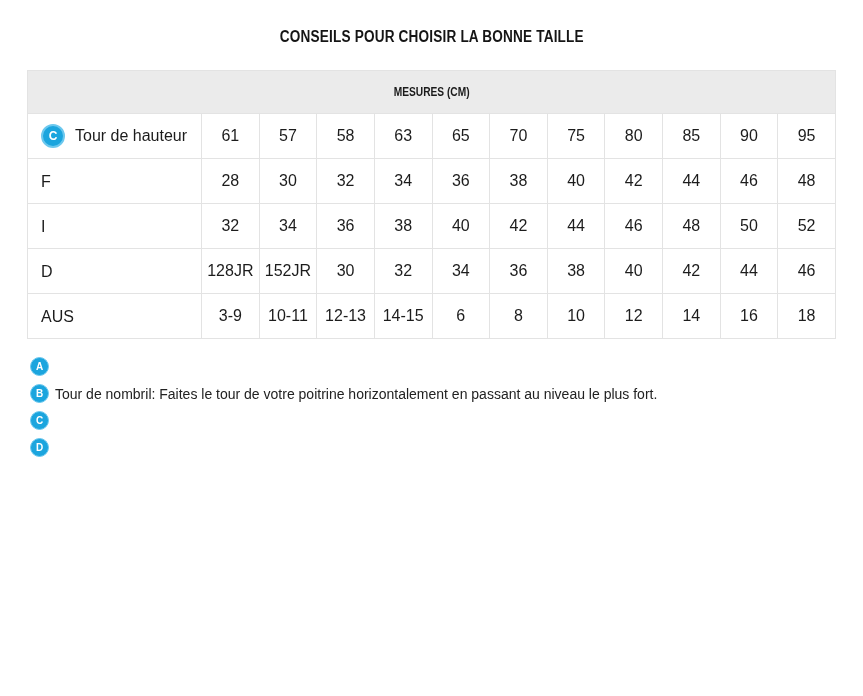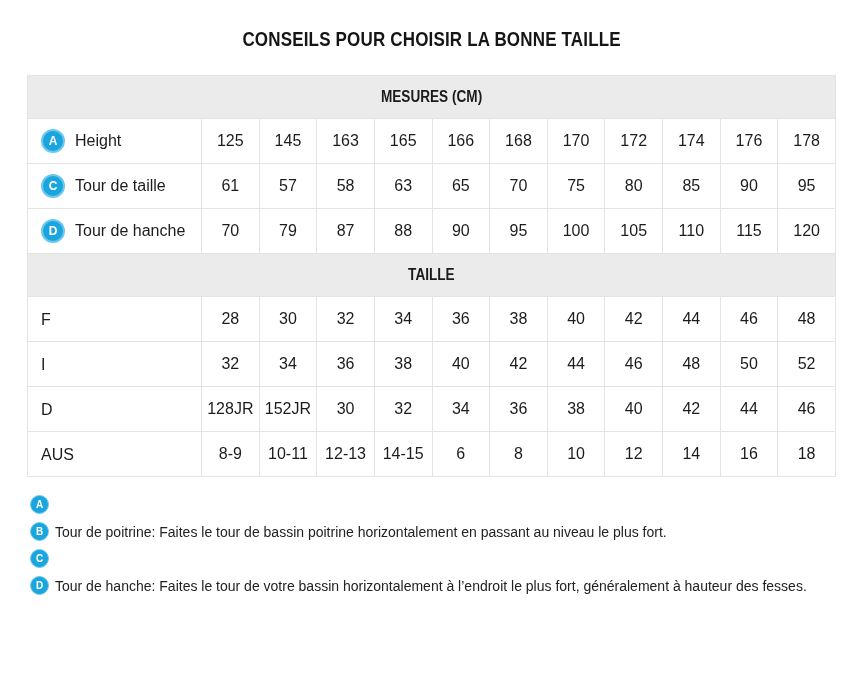--- a/index.html
+++ b/index.html
@@ -1,31 +1,31 @@
 <!DOCTYPE html>
 <html><head>
 <meta charset="utf-8">
 <style>
   * { margin:0; padding:0; box-sizing:border-box; }
   html,body { width:863px; height:696px; background:#ffffff; overflow:hidden;
     font-family:"Liberation Sans", sans-serif; color:#1c1c1c; }
   .page { width:863px; height:696px; padding-top:28px; }
 
-  .page-title { text-align:center; font-size:20px; font-weight:bold;
+  .page-title { text-align:center; font-size:16px; font-weight:bold;
     letter-spacing:0.2px; color:#151515; margin-bottom:24px; }
   .page-title .condensed { display:inline-block; transform:scaleX(.85); transform-origin:center; }
 
   table.size-guide { border-collapse:collapse; table-layout:fixed;
     margin-left:27px; width:809px; }
   table.size-guide td { border:1px solid #e3e3e3; }
 
   col.label-col { width:174px; }
 
   tr.section-header-row td { background:#ebebeb; height:43px; text-align:center;
-    font-weight:bold; font-size:16px; color:#1a1a1a; }
+    font-weight:bold; font-size:12px; color:#1a1a1a; }
   tr.section-header-row .condensed { display:inline-block; transform:scaleX(.85); transform-origin:center; }
 
   tr.data-row td { height:45px; background:#ffffff; font-size:16px; }
   td.label-cell { padding-left:13px; text-align:left; }
   td.val-cell { text-align:center; }
 
   .badge { display:inline-flex; align-items:center; justify-content:center;
     width:24px; height:24px; border-radius:50%; background:#1ba5de;
     border:2px solid #6cc8ee; color:#ffffff; font-size:12px; font-weight:bold;
     vertical-align:middle; margin-right:10px; }
@@ -48,75 +48,40 @@
     <colgroup>
         <col class="label-col">
         <col span="11">
       </colgroup>
     <tbody>
 
       <tr class="section-header-row">
         <td colspan="12"><span class="condensed">MESURES (CM)</span></td>
       </tr>
 
-      <tr class="data-row">
-        <td class="label-cell">
-          <span class="badge">A</span><span class="row-label">Height</span>
-        </td>
-        <td class="val-cell">125</td>
-        <td class="val-cell">145</td>
-        <td class="val-cell">163</td>
-        <td class="val-cell">165</td>
-        <td class="val-cell">166</td>
-        <td class="val-cell">168</td>
-        <td class="val-cell">170</td>
-        <td class="val-cell">172</td>
-        <td class="val-cell">174</td>
-        <td class="val-cell">176</td>
-        <td class="val-cell">178</td>
-      </tr>
 
 
       <tr class="data-row">
         <td class="label-cell">
-          <span class="badge">C</span><span class="row-label">Tour de taille</span>
+          <span class="badge">C</span><span class="row-label">Tour de hauteur</span>
         </td>
         <td class="val-cell">61</td>
         <td class="val-cell">57</td>
         <td class="val-cell">58</td>
         <td class="val-cell">63</td>
         <td class="val-cell">65</td>
         <td class="val-cell">70</td>
         <td class="val-cell">75</td>
         <td class="val-cell">80</td>
         <td class="val-cell">85</td>
         <td class="val-cell">90</td>
         <td class="val-cell">95</td>
       </tr>
 
-      <tr class="data-row">
-        <td class="label-cell">
-          <span class="badge">D</span><span class="row-label">Tour de hanche</span>
-        </td>
-        <td class="val-cell">70</td>
-        <td class="val-cell">79</td>
-        <td class="val-cell">87</td>
-        <td class="val-cell">88</td>
-        <td class="val-cell">90</td>
-        <td class="val-cell">95</td>
-        <td class="val-cell">100</td>
-        <td class="val-cell">105</td>
-        <td class="val-cell">110</td>
-        <td class="val-cell">115</td>
-        <td class="val-cell">120</td>
-      </tr>
 
-      <tr class="section-header-row">
-        <td colspan="12"><span class="condensed">TAILLE</span></td>
-      </tr>
 
       <tr class="data-row">
         <td class="label-cell"><span class="row-label">F</span></td>
         <td class="val-cell">28</td>
         <td class="val-cell">30</td>
         <td class="val-cell">32</td>
         <td class="val-cell">34</td>
         <td class="val-cell">36</td>
         <td class="val-cell">38</td>
         <td class="val-cell">40</td>
@@ -152,21 +117,21 @@
         <td class="val-cell">36</td>
         <td class="val-cell">38</td>
         <td class="val-cell">40</td>
         <td class="val-cell">42</td>
         <td class="val-cell">44</td>
         <td class="val-cell">46</td>
       </tr>
 
       <tr class="data-row">
         <td class="label-cell"><span class="row-label">AUS</span></td>
-        <td class="val-cell">8-9</td>
+        <td class="val-cell">3-9</td>
         <td class="val-cell">10-11</td>
         <td class="val-cell">12-13</td>
         <td class="val-cell">14-15</td>
         <td class="val-cell">6</td>
         <td class="val-cell">8</td>
         <td class="val-cell">10</td>
         <td class="val-cell">12</td>
         <td class="val-cell">14</td>
         <td class="val-cell">16</td>
         <td class="val-cell">18</td>
@@ -174,24 +139,23 @@
 
     </tbody>
   </table>
 
   <div class="footnotes">
     <div class="footnote">
       <span class="badge">A</span>
     </div>
     <div class="footnote">
       <span class="badge">B</span>
-      <span>Tour de poitrine: Faites le tour de bassin poitrine horizontalement en passant au niveau le plus fort.</span>
+      <span>Tour de nombril: Faites le tour de votre poitrine horizontalement en passant au niveau le plus fort.</span>
     </div>
     <div class="footnote">
       <span class="badge">C</span>
     </div>
     <div class="footnote">
       <span class="badge">D</span>
-      <span>Tour de hanche: Faites le tour de votre bassin horizontalement à l’endroit le plus fort, généralement à hauteur des fesses.</span>
     </div>
   </div>
 
 </div>
 
 </body></html>

